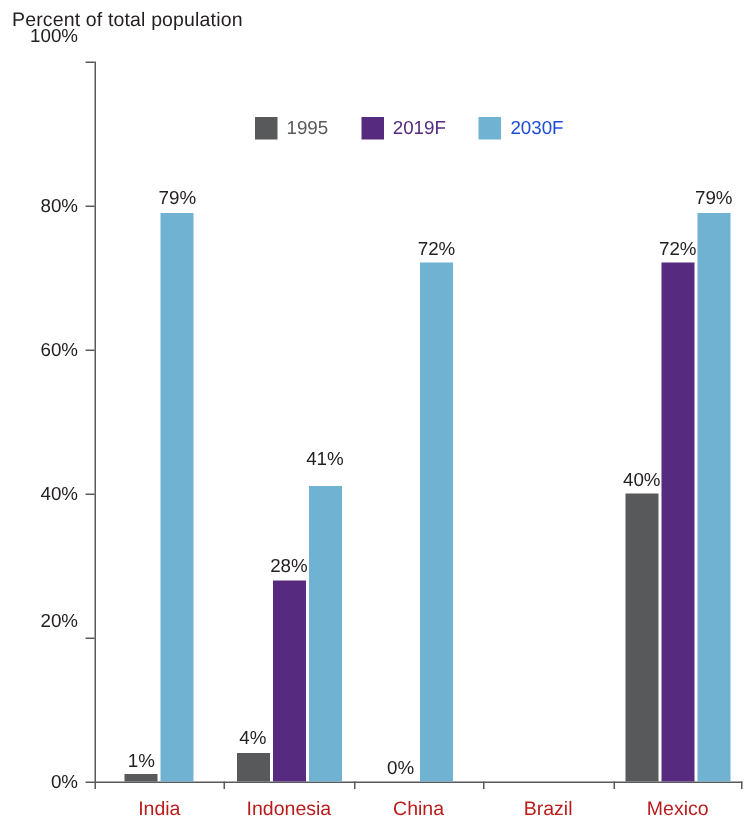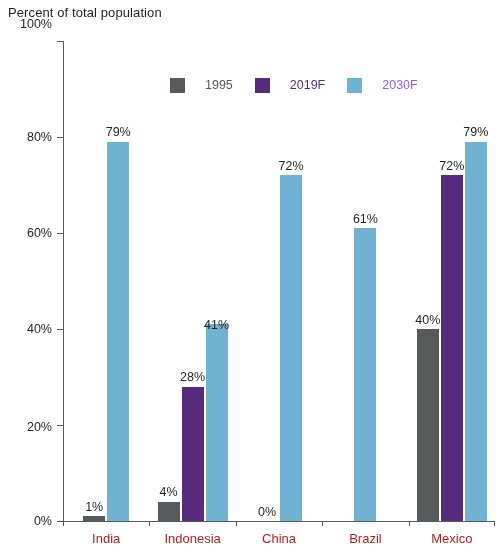--- a/index.html
+++ b/index.html
@@ -35,21 +35,21 @@
     font-size:12.5px;color:#231f20;
     transform:translateY(-50%);
   }
 
   
   .legend{
     position:absolute;left:170px;top:78px;
     display:flex;align-items:center;gap:22px;
     font-size:12.5px;
   }
-  .legend-item{display:flex;align-items:center;gap:20px;}
+  .legend-item{display:flex;align-items:center;gap:6px;}
   .legend-swatch{width:15px;height:15px;display:block;}
   .legend-label{line-height:1;}
 
   
   .groups{
     position:absolute;left:63px;top:41px;
     width:432px;height:480px;
     display:flex;
   }
   .group{
@@ -96,21 +96,21 @@
 
   <div class="chart-title">Percent of total population</div>
 
   <div class="axis-line"></div>
   <div class="base-line"></div>
 
   <div id="yaxis">
       <div class="tick" style="top: 521px;"></div>
       <div class="ytick-label" style="top: 521px; left: 0px;">0%</div>
       <div class="tick" style="top: 425px;"></div>
-      <div class="ytick-label" style="top: 427px; left: 0px;">20%</div>
+      <div class="ytick-label" style="top: 414px; left: 0px;">20%</div>
       <div class="tick" style="top: 329px;"></div>
       <div class="ytick-label" style="top: 329px; left: 0px;">40%</div>
       <div class="tick" style="top: 233px;"></div>
       <div class="ytick-label" style="top: 233px; left: 0px;">60%</div>
       <div class="tick" style="top: 137px;"></div>
       <div class="ytick-label" style="top: 137px; left: 0px;">80%</div>
       <div class="tick" style="top: 41px;"></div>
       <div class="ytick-label" style="top: 24px; left: 0px;">100%</div>
     </div>
 
@@ -118,21 +118,21 @@
       <div class="legend-item">
         <span class="legend-swatch" style="background: rgb(88, 89, 91);"></span>
         <span class="legend-label" style="color: rgb(88, 89, 91);">1995</span>
       </div>
       <div class="legend-item">
         <span class="legend-swatch" style="background: rgb(86, 43, 127);"></span>
         <span class="legend-label" style="color: rgb(86, 43, 127);">2019F</span>
       </div>
       <div class="legend-item">
         <span class="legend-swatch" style="background: rgb(111, 178, 210);"></span>
-        <span class="legend-label" style="color: #8b5cf6;">2030F</span>
+        <span class="legend-label" style="color: #1d4ed8;">2030F</span>
       </div>
     </div>
 
   <div class="groups" id="groups">
       <div class="group">
         <div class="bar-slot">
           <div class="bar" style="height: 4.8px; background: rgb(88, 89, 91);"></div>
           <div class="bar-label" style="bottom: 7.8px;">1%</div>
         </div>
         <div class="bar-slot">
@@ -144,38 +144,34 @@
         <div class="bar-slot">
           <div class="bar" style="height: 19.2px; background: rgb(88, 89, 91);"></div>
           <div class="bar-label" style="bottom: 22.2px;">4%</div>
         </div>
         <div class="bar-slot">
           <div class="bar" style="height: 134.4px; background: rgb(86, 43, 127);"></div>
           <div class="bar-label" style="bottom: 137.4px;">28%</div>
         </div>
         <div class="bar-slot">
           <div class="bar" style="height: 196.8px; background: rgb(111, 178, 210);"></div>
-          <div class="bar-label" style="bottom: 190px;">41%</div>
+          <div class="bar-label" style="bottom: 209px;">41%</div>
         </div>
       </div>
       <div class="group">
         <div class="bar-slot">
           <div class="bar" style="height: 0px; background: rgb(88, 89, 91);"></div>
           <div class="bar-label" style="bottom: 3px;">0%</div>
         </div>
         <div class="bar-slot">
           <div class="bar" style="height: 345.6px; background: rgb(111, 178, 210);"></div>
           <div class="bar-label" style="bottom: 348.6px;">72%</div>
         </div>
       </div>
       <div class="group">
-        <div class="bar-slot">
-          <div class="bar" style="height: 292.8px; background: rgb(111, 178, 210);"></div>
-          <div class="bar-label" style="bottom: 295.8px;">61%</div>
-        </div>
       </div>
       <div class="group">
         <div class="bar-slot">
           <div class="bar" style="height: 192px; background: rgb(88, 89, 91);"></div>
           <div class="bar-label" style="bottom: 195px;">40%</div>
         </div>
         <div class="bar-slot">
           <div class="bar" style="height: 345.6px; background: rgb(86, 43, 127);"></div>
           <div class="bar-label" style="bottom: 348.6px;">72%</div>
         </div>

